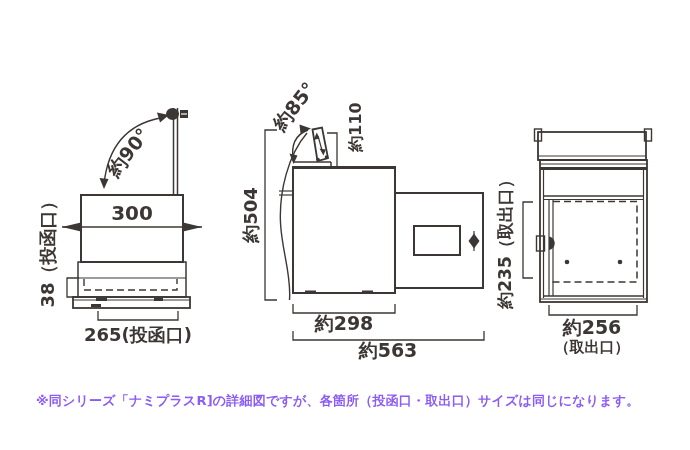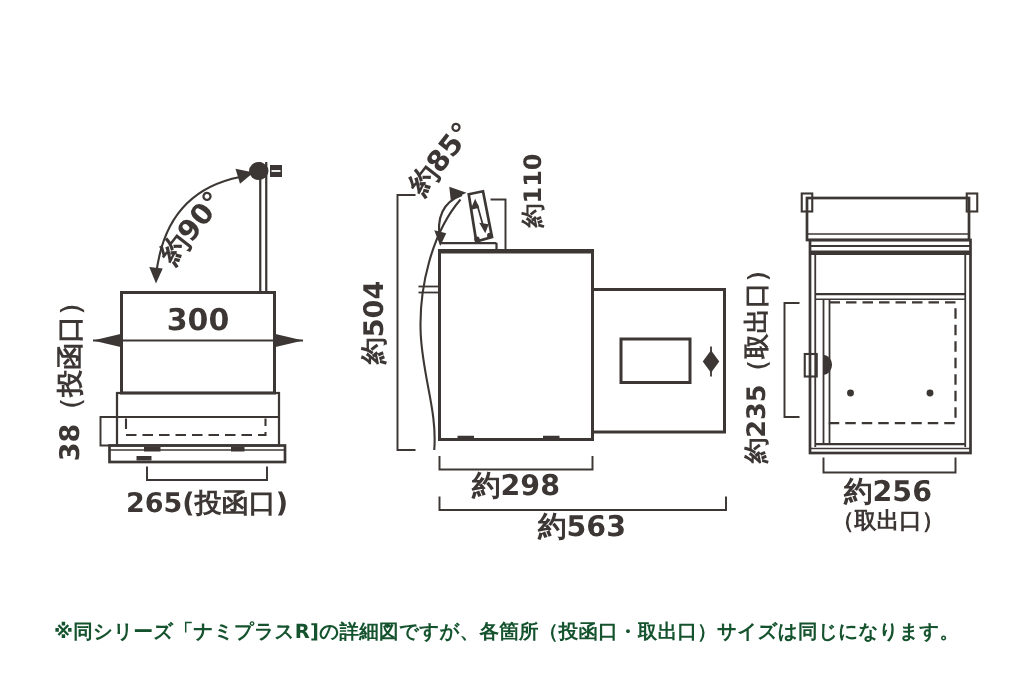--- a/index.html
+++ b/index.html
@@ -15,22 +15,22 @@
   .fill{fill:#3c3734;stroke:none;}
   svg text{fill:#3c3734;font-family:"DejaVu Sans","Liberation Sans",sans-serif;font-weight:600;}
   .dim-lg{font-size:20px;}
   .dim-md{font-size:19px;}
   .dim-sm{font-size:18px;}
   .dim-xs{font-size:16px;}
   .dim-sub{font-size:15px;}
   .vtext{font-size:18px;}
   .vtext2{font-size:17px;}
   .footnote{
-    position:absolute;left:36px;top:412px;width:640px;
-    font-size:13px;font-weight:600;color:#14532d;letter-spacing:0.2px;
+    position:absolute;left:36px;top:392px;width:640px;
+    font-size:13px;font-weight:600;color:#8b5cf6;letter-spacing:0.2px;
     white-space:nowrap;
   }
 </style>
 </head>
 <body>
 
 <div class="canvas">
   <svg width="690" height="450" viewBox="0 0 690 450">
 
     <g>

